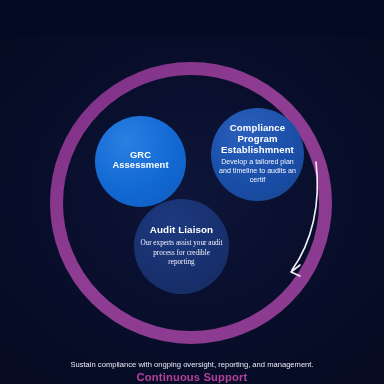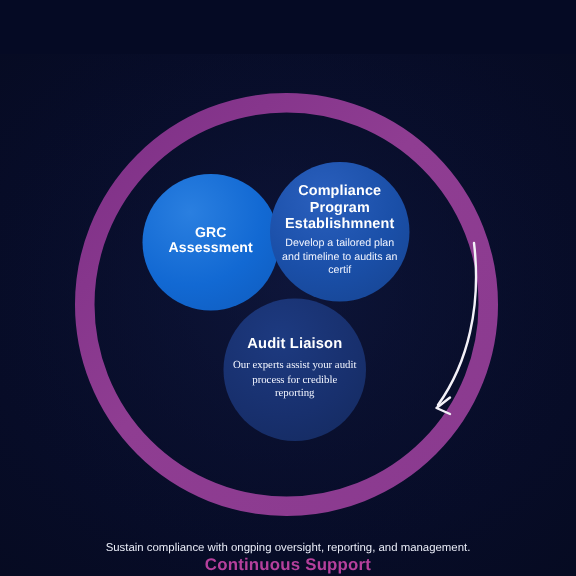--- a/index.html
+++ b/index.html
@@ -54,33 +54,33 @@
     width: 91px;
     height: 91px;
     background: radial-gradient(circle at 35% 28%, #2a7fe0 0%, #1269d3 55%, #0f5bbd 100%);
     padding: 0 6px;
   }
   #node-grc .node-title { font-size: 9.4px; margin-bottom: 2.5px; }
   #node-grc .node-desc  { font-size: 7.1px; }
 
   
   #node-compliance {
-    left: 180px;
+    left: 211px;
     top: 72px;
     width: 93px;
     height: 93px;
     background: radial-gradient(circle at 38% 26%, #2a5fbd 0%, #1a4fa8 55%, #16438f 100%);
     padding: 0 5px;
   }
   #node-compliance .node-title { font-size: 9.6px; margin-bottom: 2.5px; }
   #node-compliance .node-desc  { font-size: 7.1px; }
 
   
   #node-audit {
-    left: 149px;
+    left: 134px;
     top: 163px;
     width: 95px;
     height: 95px;
     background: radial-gradient(circle at 40% 28%, #1d3a80 0%, #18306e 58%, #142a5e 100%);
     padding: 0 6px;
   }
   #node-audit .node-title { font-size: 9.8px; margin-bottom: 3px; }
   #node-audit .node-desc  { font-size: 7.2px; font-family: Liberation Serif, serif; }
 
   #caption {

